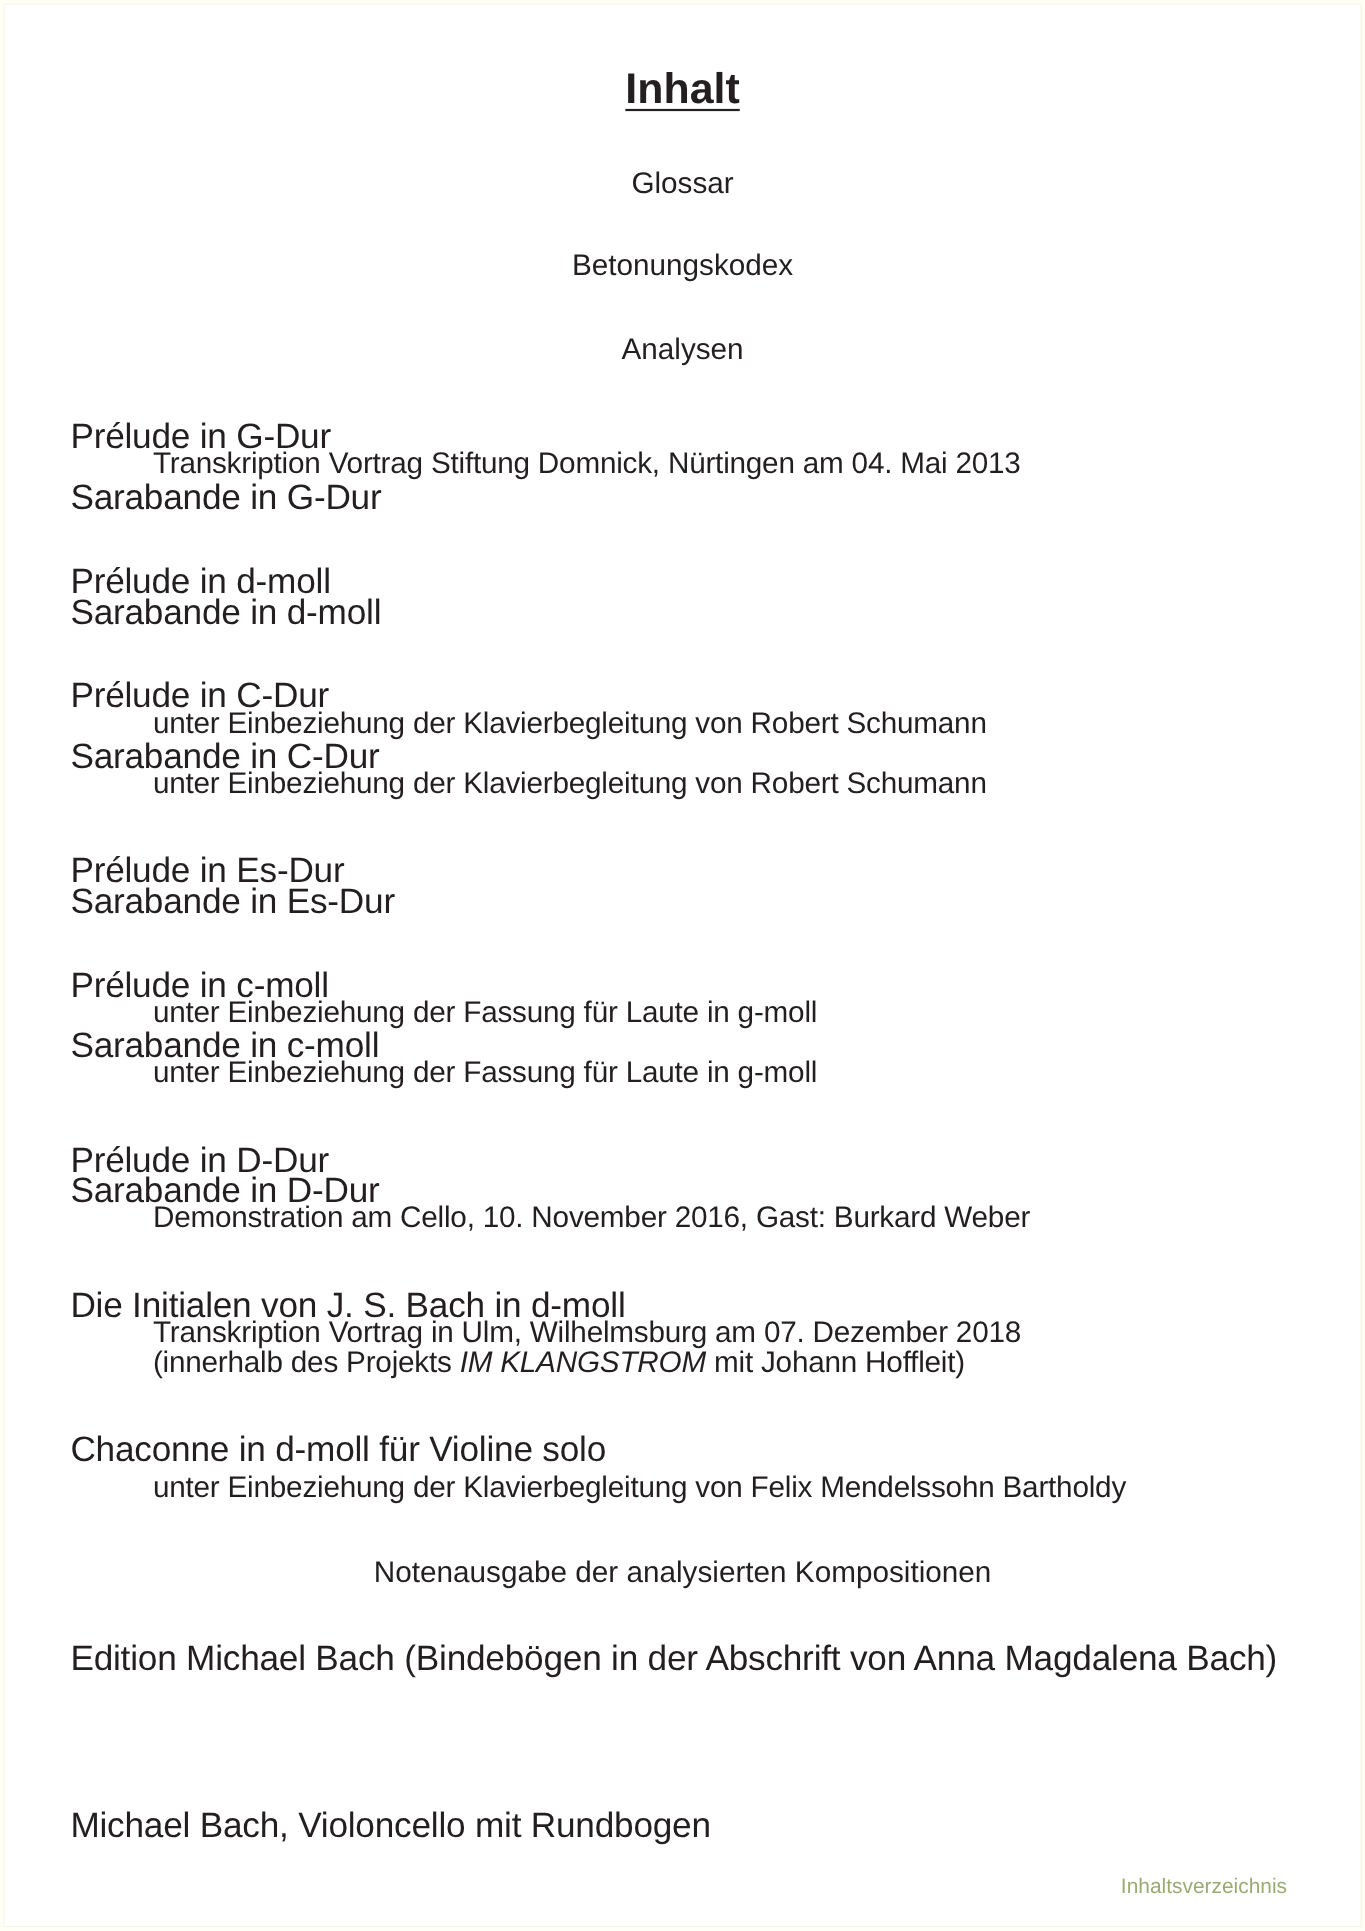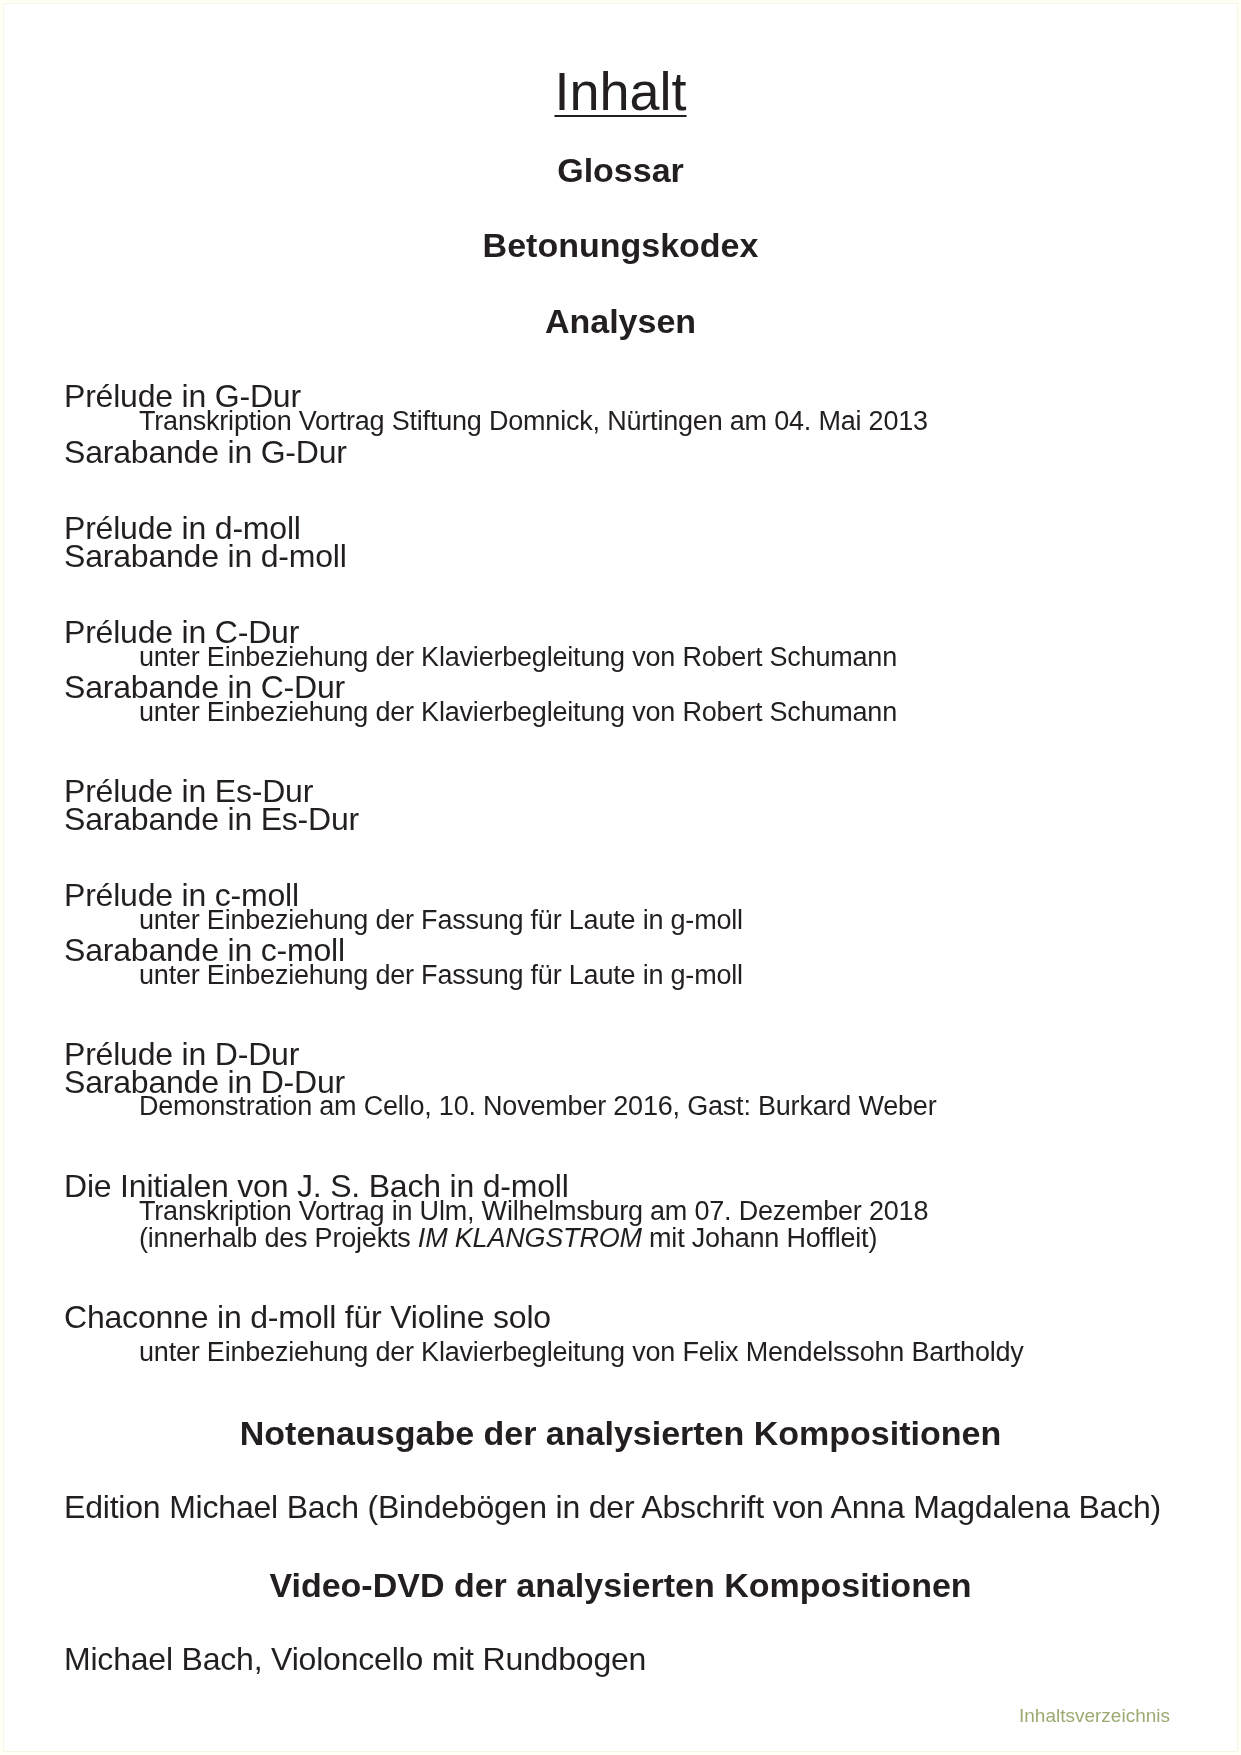--- a/index.html
+++ b/index.html
@@ -10,24 +10,24 @@
     color: #231f20;
   }
   .page {
     position: absolute; left: 3px; top: 3px; right: 3px; bottom: 3px;
     background: #ffffff;
     border: 1px solid #f6f6e4;
   }
   .abs { position: absolute; white-space: nowrap; }
   .center { left: 0; right: 0; text-align: center; }
   .title {
-    font-weight: normal; font-size: 54px; text-decoration: underline;
+    font-weight: bold; font-size: 39px; text-decoration: underline;
     text-decoration-thickness: 2px; text-underline-offset: 5px;
   }
-  .heading { font-weight: bold; font-size: 34px; }
+  .heading { font-weight: normal; font-size: 27px; }
   .entry { font-size: 32px; left: 60px; letter-spacing: -0.2px; }
   .sub { font-size: 27px; left: 135px; letter-spacing: -0.2px; }
   .footer { font-size: 19px; color: #9aab72; }
   .footer b { font-style: italic; font-weight: bold; }
   em { font-style: italic; }
 </style>
 </head>
 <body>
 
 <div class="page">
@@ -65,18 +65,17 @@
   <div class="abs entry" style="top:1164px;">Die Initialen von J. S. Bach in d-moll</div>
   <div class="abs sub" style="top:1192px;">Transkription Vortrag in Ulm, Wilhelmsburg am 07. Dezember 2018</div>
   <div class="abs sub" style="top:1219px;"><span>(innerhalb des Projekts </span><em>IM KLANGSTROM</em><span> mit Johann Hoffleit)</span></div>
 
   <div class="abs entry" style="top:1295px;">Chaconne in d-moll für Violine solo</div>
   <div class="abs sub" style="top:1333px;">unter Einbeziehung der Klavierbegleitung von Felix Mendelssohn Bartholdy</div>
 
   <div class="abs center heading" style="top:1410px;">Notenausgabe der analysierten Kompositionen</div>
   <div class="abs entry" style="top:1485px;">Edition Michael Bach (Bindebögen in der Abschrift von Anna Magdalena Bach)</div>
 
-  <div class="abs center heading" style="top:1562px;">Video-DVD der analysierten Kompositionen</div>
   <div class="abs entry" style="top:1637px;">Michael Bach, Violoncello mit Rundbogen</div>
 
   <div class="abs footer" style="right:67px; top:1701px;">Inhaltsverzeichnis</div>
 
 </div>
 
 </body></html>

